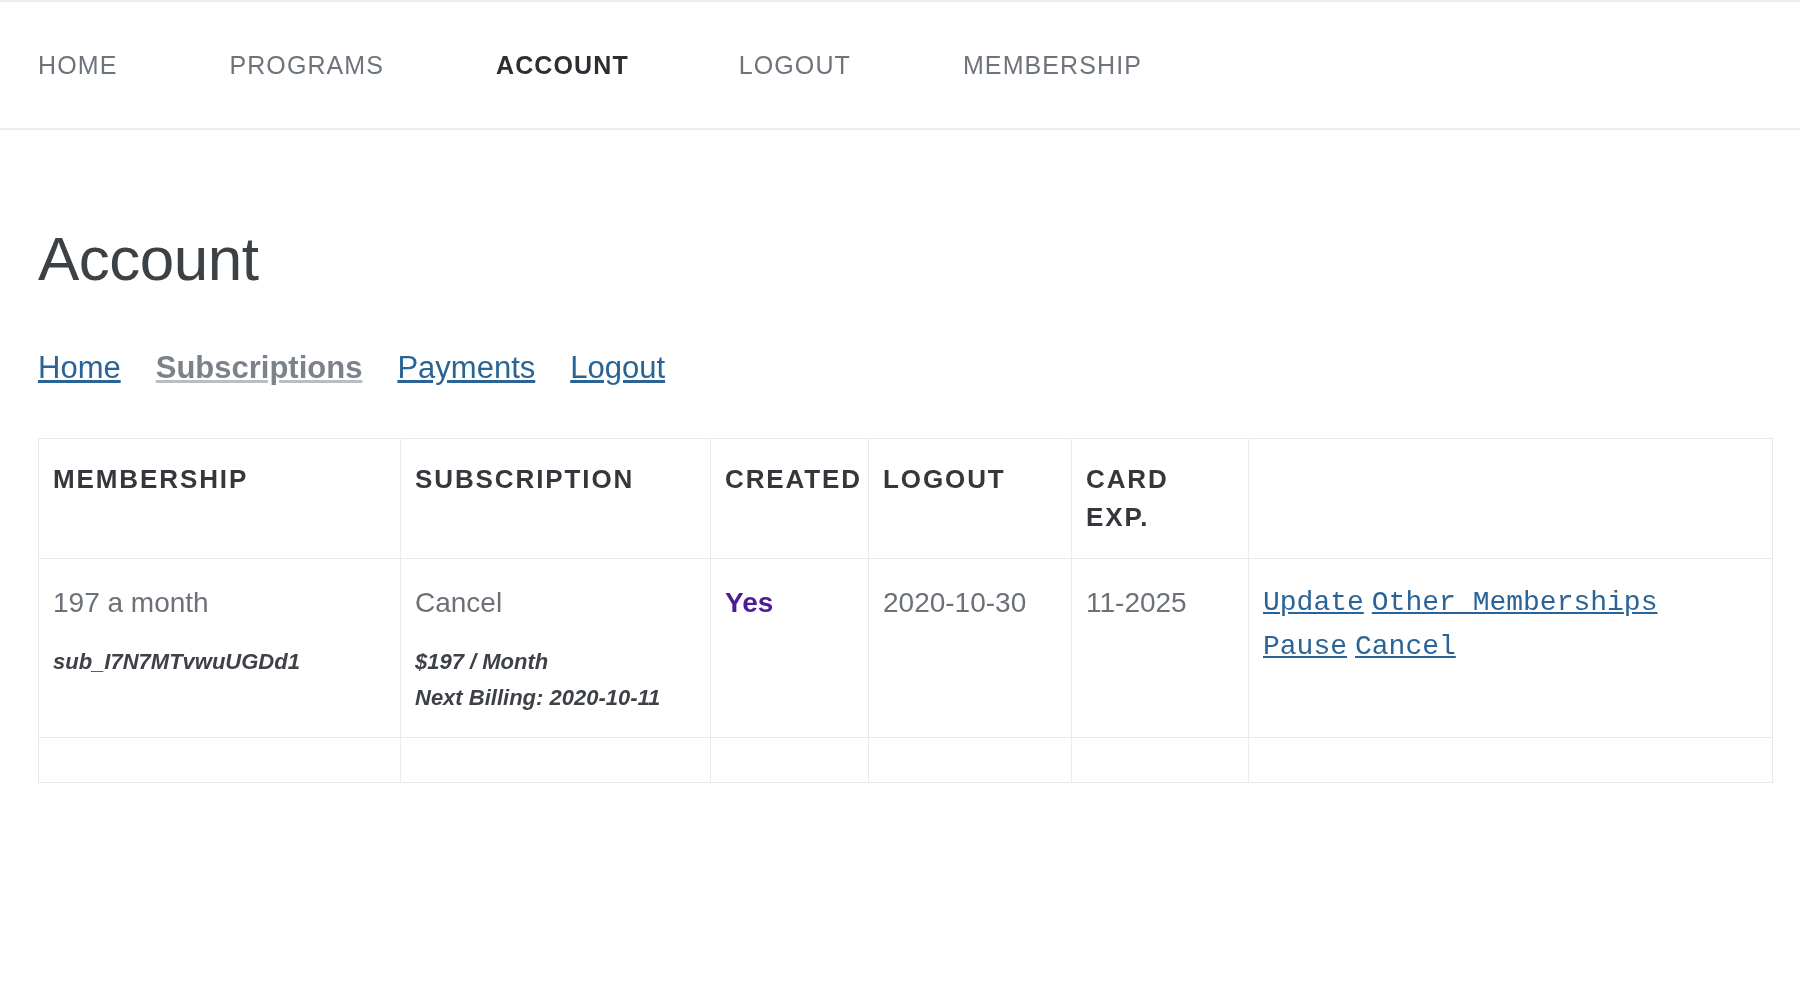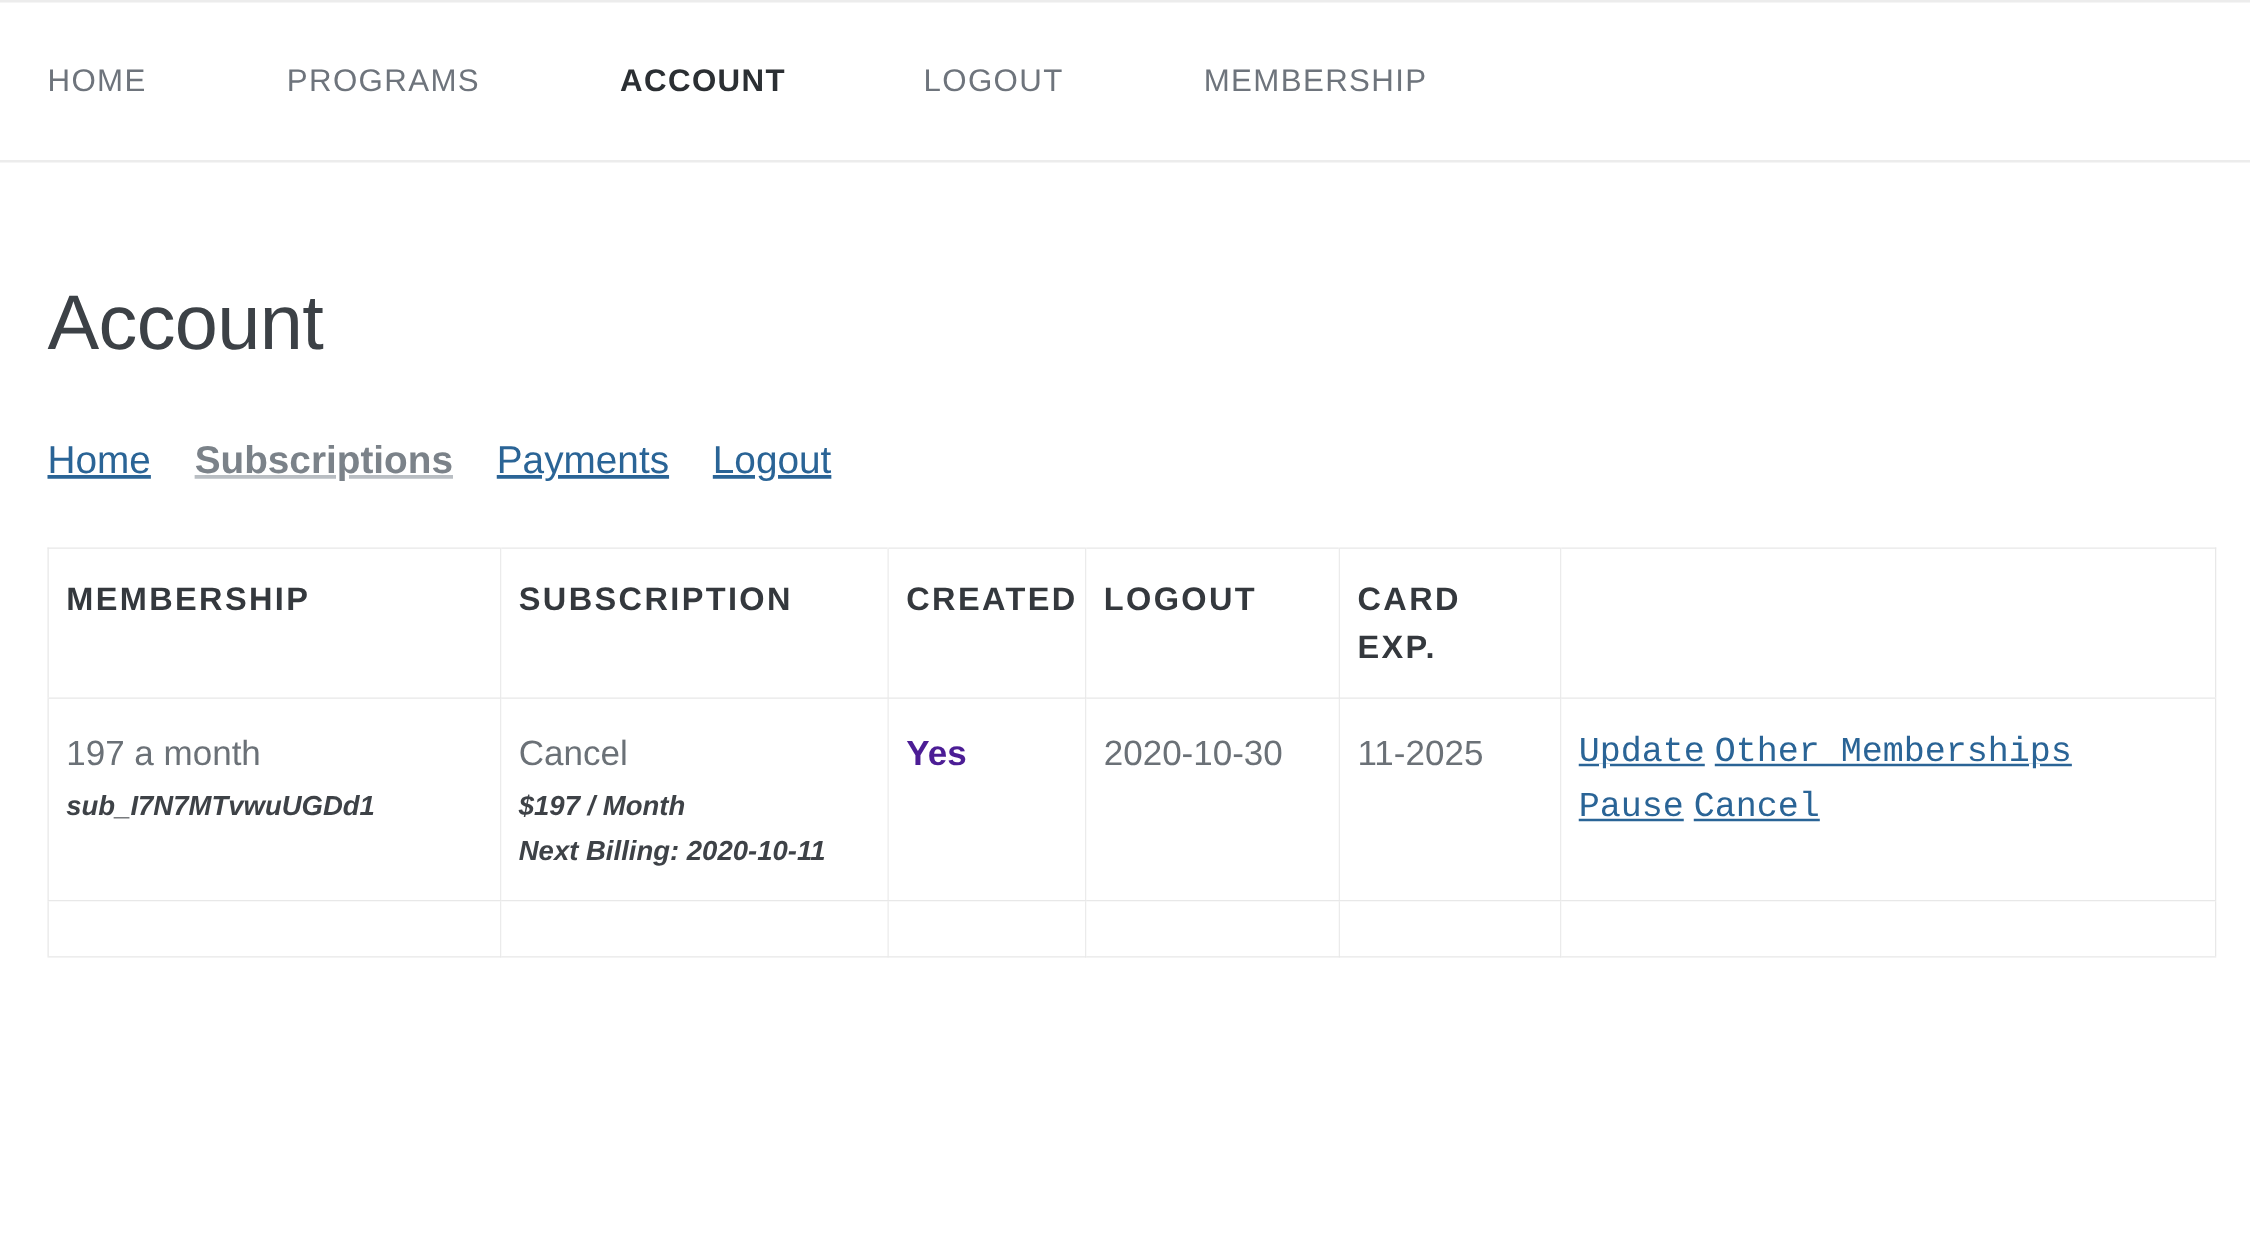--- a/index.html
+++ b/index.html
@@ -123,21 +123,21 @@
     padding-top: 26px;
     padding-bottom: 30px;
   }
   .cell-main { display: block; }
   .cell-sub {
     display: block;
     font-size: 22px;
     font-weight: 700;
     font-style: italic;
     color: #3e4247;
-    margin-top: 3px;
+    margin-top: 20px;
     line-height: 1.55;
     word-break: break-word;
   }
   .cell-sub + .cell-sub { margin-top: 2px; }
 
   .active-yes {
     color: #4c1d95;
     font-weight: 700;
     font-size: 28px;
   }

